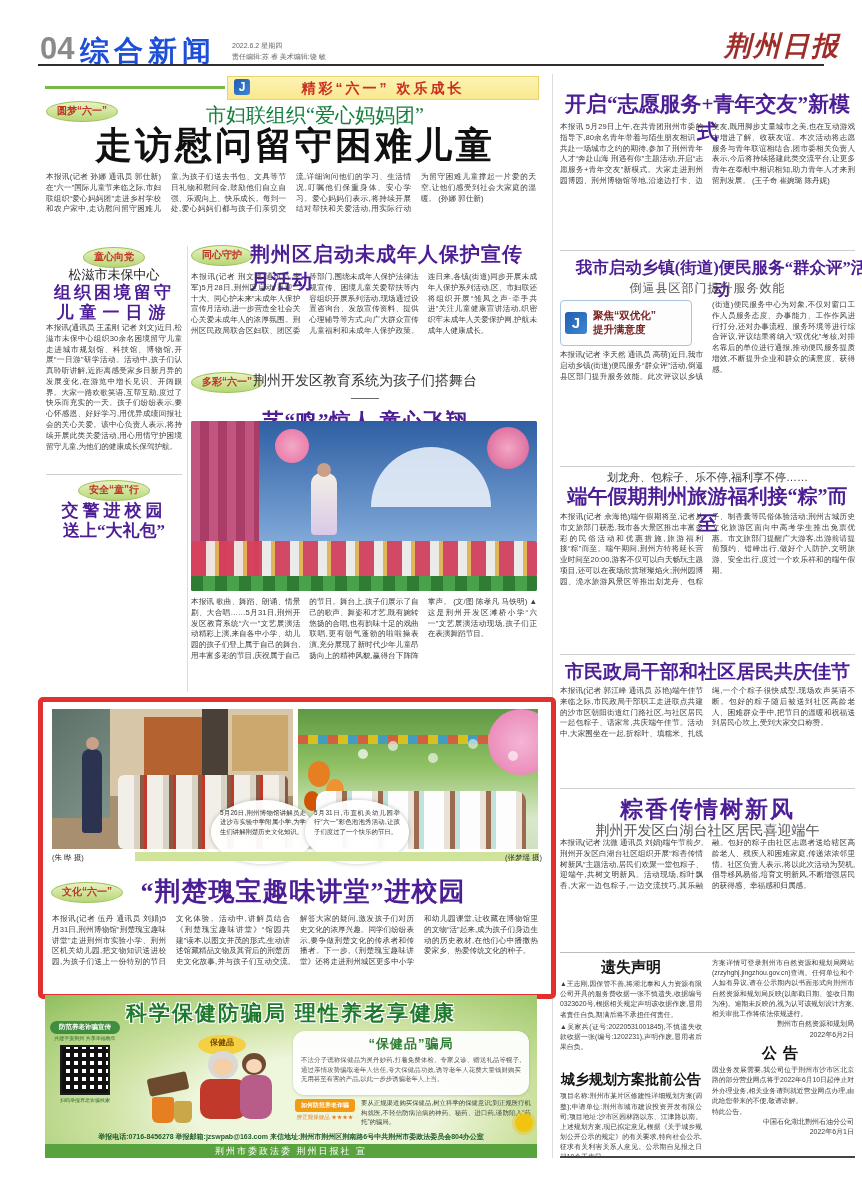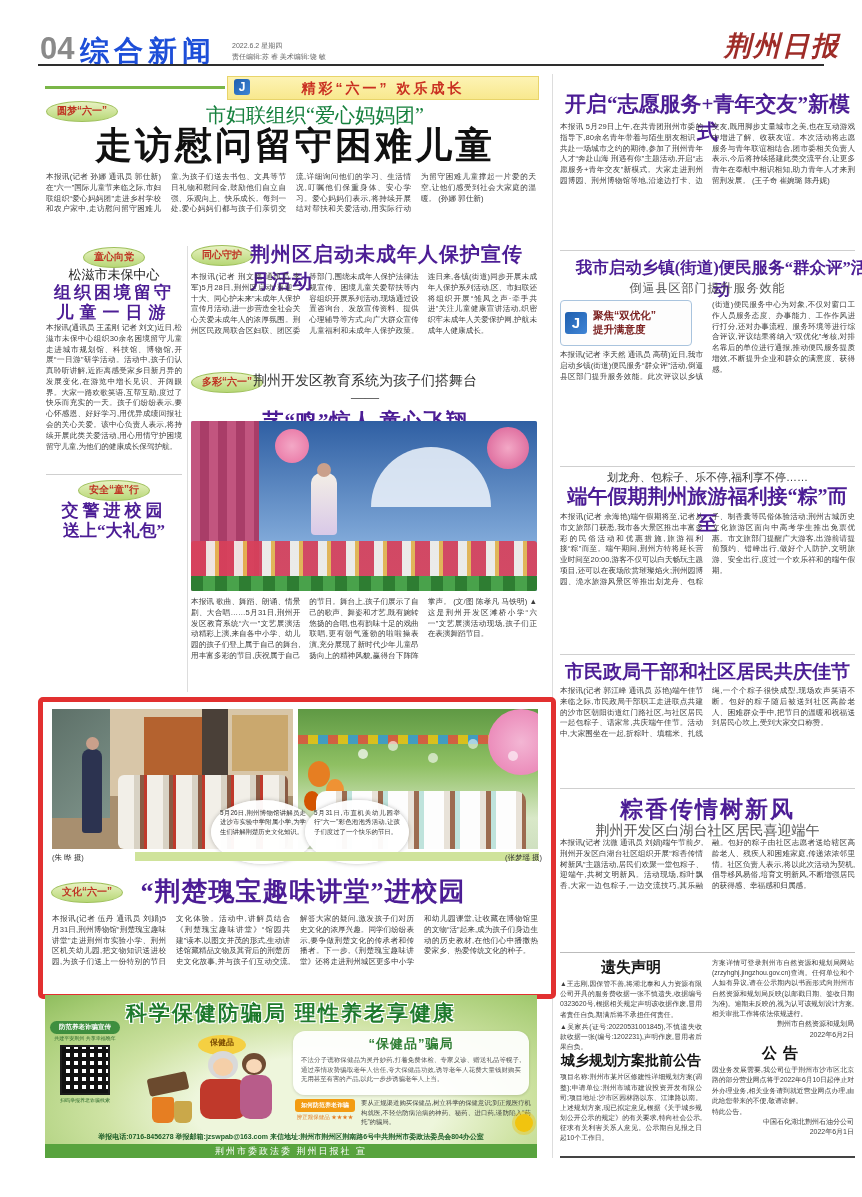--- a/index.html
+++ b/index.html
@@ -190,21 +190,21 @@
   <div class="abs hl center" style="left:560px;top:794px;width:295px;font-size:23px;letter-spacing:2px;">粽香传情树新风</div>
   <div class="abs serif center" style="left:560px;top:822px;width:295px;font-size:14px;color:#555;">荆州开发区白湖台社区居民喜迎端午</div>
   <div class="abs body-text cols-2" style="left:560px;top:838px;width:295px;height:110px;">本报讯(记者 沈微 通讯员 刘娟)端午节前夕,荆州开发区白湖台社区组织开展“粽香传情树新风”主题活动,居民们欢聚一堂包粽子、迎端午,共树文明新风。活动现场,粽叶飘香,大家一边包粽子,一边交流技巧,其乐融融。包好的粽子由社区志愿者送给辖区高龄老人、残疾人和困难家庭,传递浓浓邻里情。社区负责人表示,将以此次活动为契机,倡导移风易俗,培育文明新风,不断增强居民的获得感、幸福感和归属感。</div>
 
   <div class="div-h" style="left:560px;top:952px;width:295px;background:#bbb;"></div>
   <div class="abs" style="left:560px;top:958px;width:295px;height:198px;display:flex;gap:10px;overflow:hidden;">
     <div style="width:142px;">
       <div class="notice-h" style="font-size:15px;">遗失声明</div>
       <div style="font-size:6.8px;line-height:1.5;color:#3d3d3d;text-align:justify;margin-top:2px;">▲王志刚,因保管不善,将湖北泰和人力资源有限公司开具的服务费收据一张不慎遗失,收据编号0323620号,根据相关规定声明该收据作废,冒用者责任自负,期满后将不承担任何责任。</div>
       <div style="font-size:6.8px;line-height:1.5;color:#3d3d3d;text-align:justify;margin-top:2px;">▲吴家兵(证号:20220531001845),不慎遗失收款收据一张(编号:1202231),声明作废,冒用者后果自负。</div>
-      <div class="notice-h" style="font-size:14px;margin-top:0;">城乡规划方案批前公告</div>
+      <div class="notice-h" style="font-size:14px;margin-top:19px;">城乡规划方案批前公告</div>
       <div style="font-size:6.8px;line-height:1.5;color:#3d3d3d;text-align:justify;margin-top:2px;">项目名称:荆州市某片区修建性详细规划方案(调整);申请单位:荆州市城市建设投资开发有限公司;项目地址:沙市区园林路以东、江津路以南。上述规划方案,现已拟定意见,根据《关于城乡规划公开公示的规定》的有关要求,特向社会公示,征求有关利害关系人意见。公示期自见报之日起10个工作日。</div>
     </div>
     <div style="width:142px;">
       <div style="font-size:6.8px;line-height:1.5;color:#3d3d3d;text-align:justify;">方案详情可登录荆州市自然资源和规划局网站(zrzyhghj.jingzhou.gov.cn)查询。任何单位和个人如有异议,请在公示期内以书面形式向荆州市自然资源和规划局反映(以邮戳日期、签收日期为准)。逾期未反映的,视为认可该规划设计方案,相关审批工作将依法依规进行。</div>
       <div class="sign">荆州市自然资源和规划局</div>
       <div class="sign">2022年6月2日</div>
       <div class="notice-h" style="font-size:15px;margin-top:4px;letter-spacing:6px;">公告</div>
       <div style="font-size:6.8px;line-height:1.5;color:#3d3d3d;text-align:justify;margin-top:2px;">因业务发展需要,我公司位于荆州市沙市区北京路的部分营业网点将于2022年6月10日起停止对外办理业务,相关业务请到就近营业网点办理,由此给您带来的不便,敬请谅解。</div>
       <div style="font-size:6.8px;color:#3d3d3d;margin-top:1px;">特此公告。</div>
       <div class="sign">中国石化湖北荆州石油分公司</div>

